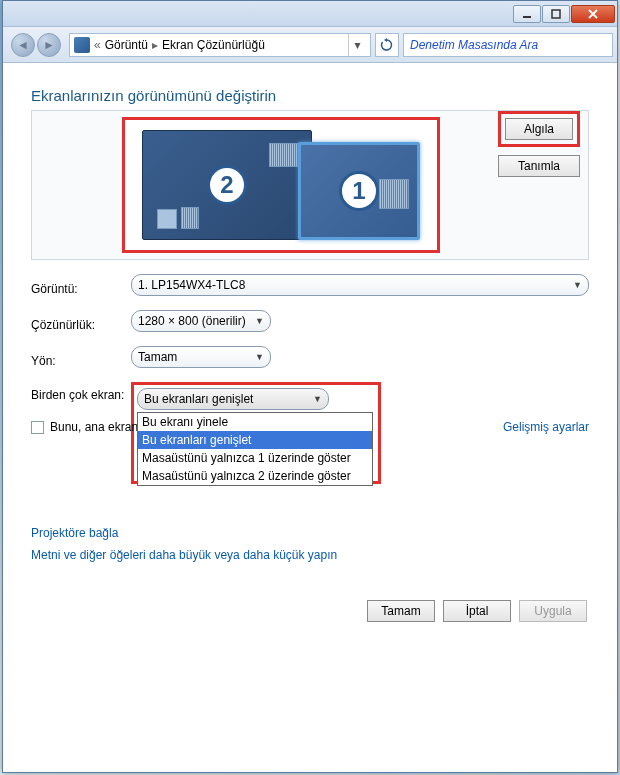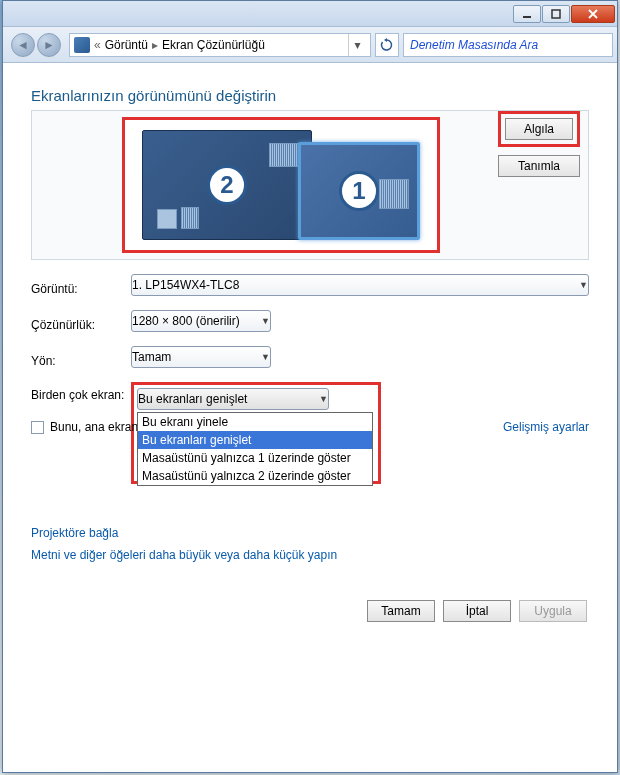--- a/index.html
+++ b/index.html
@@ -209,24 +209,24 @@
     margin: 14px 0;
   }
   .form-label {
     width:100px;
     font-size:12px;
   }
   .select {
     height:22px;
     background: linear-gradient(#fff,#eef2f6);
     border:1px solid #8a9ab0;
-    border-radius:3px;
+    border-radius:10px;
     display:flex;
     align-items:center;
-    padding:0 0;
+    padding:0 6px;
     font-size:12px;
     position:relative;
   }
   .select .arrow {
     margin-left:auto;
     font-size:9px;
     color:#444;
   }
   .select.full { flex:1; }
   .select.med { width:140px; }

